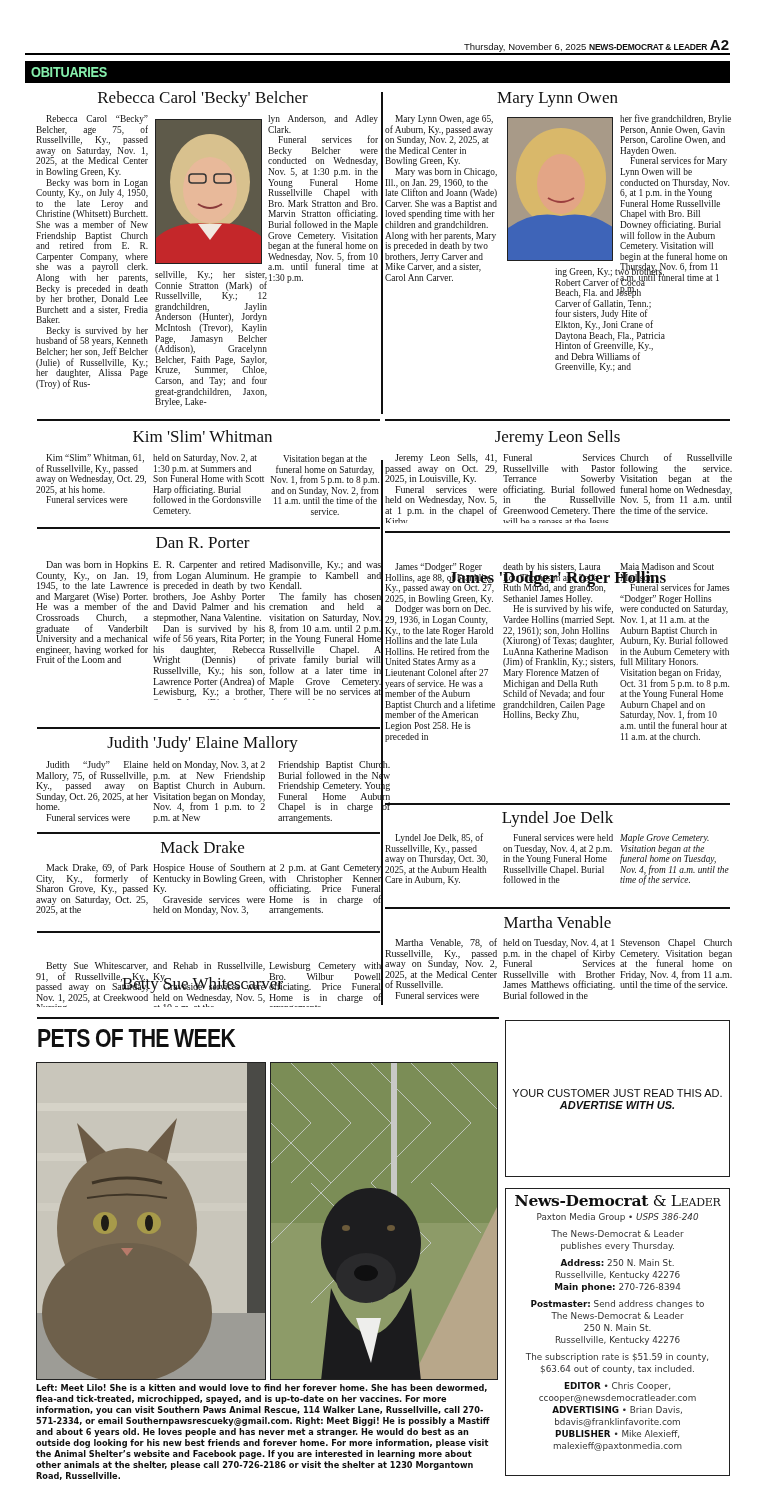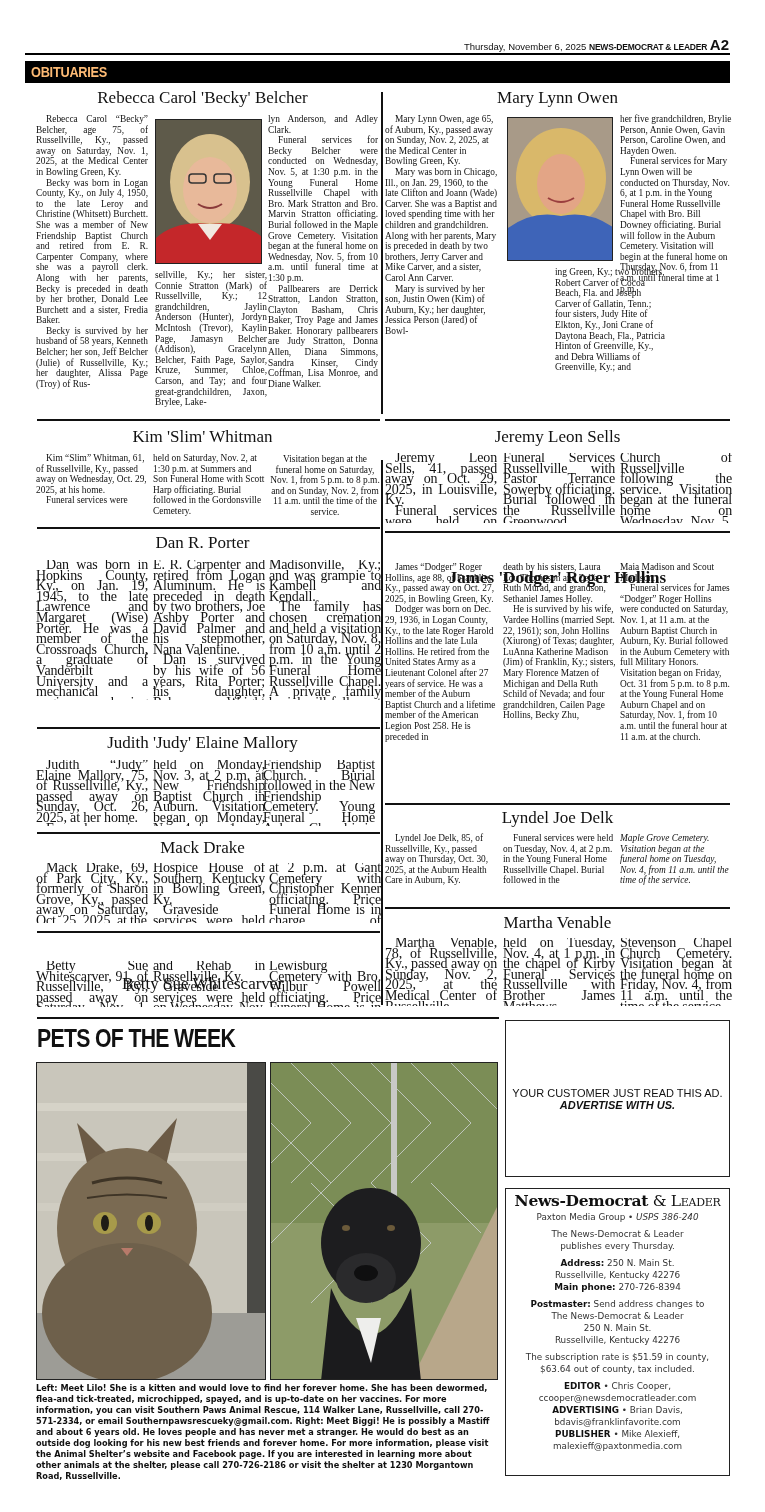--- a/index.html
+++ b/index.html
@@ -2,25 +2,25 @@
 <html><head>
 <meta charset="utf-8">
 <style>
   * { box-sizing: border-box; margin: 0; padding: 0; }
   body { width: 765px; height: 1512px; background: #fff; color: #111; font-family: "DejaVu Serif", serif; position: relative; overflow: hidden; }
   .abs { position: absolute; }
   .folio { left: 37px; top: 36px; width: 692px; text-align: right; font-family: "Liberation Sans", sans-serif; font-size: 9.5px; color: #111; }
   .folio .paper { font-weight: bold; font-size: 8.5px; letter-spacing: -0.2px; }
   .folio .page { font-weight: bold; font-size: 15px; }
   .folio-rule { left: 25px; top: 53px; width: 705px; height: 2px; background: #000; }
-  .section-bar { left: 25px; top: 61px; width: 705px; height: 22px; background: #000; color: #fdba74; font-family: "Liberation Sans", sans-serif; font-weight: bold; font-size: 15px; padding: 2px 6px; letter-spacing: -0.3px; transform-origin: left; }
+  .section-bar { left: 25px; top: 61px; width: 705px; height: 22px; background: #000; color: #86efac; font-family: "Liberation Sans", sans-serif; font-weight: bold; font-size: 15px; padding: 2px 6px; letter-spacing: -0.3px; transform-origin: left; }
   .obit-title { font-family: "Liberation Serif", serif; font-size: 17px; text-align: center; white-space: nowrap; color: #111; }
   .col { font-family: "Liberation Serif", serif; font-size: 9.4px; line-height: 10.6px; color: #111; overflow: hidden; }
   .col p { text-indent: 10px; }
-  .col.narrow { font-size: 14px; letter-spacing: -0.15px; }
+  .col.narrow { font-size: 10px; letter-spacing: -0.15px; }
   .justify p { text-align: justify; }
   .rule { height: 1.5px; background: #111; }
   .vrule { width: 1.5px; background: #111; }
   .photo { border: 1px solid #222; overflow: hidden; }
   .pets-title { left: 37px; top: 1024px; font-family: "Liberation Sans", sans-serif; font-weight: bold; font-size: 25px; letter-spacing: -0.8px; transform: scaleX(0.85); transform-origin: left; }
   .caption { left: 36px; top: 1383px; width: 462px; font-family: "DejaVu Sans", sans-serif; font-size: 8.2px; line-height: 11px; font-weight: bold; color: #111; }
   .caption .lbl { font-weight: bold; }
   .ad-box { left: 505px; top: 1020px; width: 225px; height: 157px; border: 1.5px solid #222; display: flex; flex-direction: column; align-items: center; justify-content: center; text-align: center; font-family: "Liberation Sans", sans-serif; font-size: 11px; }
   .ad-box .cta { font-weight: bold; font-style: italic; }
   .masthead-box { left: 505px; top: 1188px; width: 225px; height: 288px; border: 1.5px solid #222; text-align: center; font-family: "DejaVu Sans", sans-serif; font-size: 8.8px; line-height: 12px; color: #333; padding-top: 6px; }
@@ -61,28 +61,26 @@
     <path d="M0 145 L0 118 Q20 100 54 104 Q88 100 107 118 L107 145 Z" fill="#c4272a"></path>
     <path d="M42 104 L54 120 L66 104" fill="#f1e9e0"></path>
   </svg>
 </div>
 <div class="abs col justify" style="left:155px; top:270px; width:112px; height:144px;">
   <p style="text-indent:0">sellville, Ky.; her sister, Connie Stratton (Mark) of Russellville, Ky.; 12 grandchildren, Jaylin Anderson (Hunter), Jordyn McIntosh (Trevor), Kaylin Page, Jamasyn Belcher (Addison), Gracelynn Belcher, Faith Page, Saylor, Kruze, Summer, Chloe, Carson, and Tay; and four great-grandchildren, Jaxon, Brylee, Lake-</p>
 </div>
 <div class="abs col justify" style="left:268px; top:114px; width:110px; height:300px;">
   <p style="text-indent:0">lyn Anderson, and Adley Clark.</p>
   <p>Funeral services for Becky Belcher were conducted on Wednesday, Nov. 5, at 1:30 p.m. in the Young Funeral Home Russellville Chapel with Bro. Mark Stratton and Bro. Marvin Stratton officiating. Burial followed in the Maple Grove Cemetery. Visitation began at the funeral home on Wednesday, Nov. 5, from 10 a.m. until funeral time at 1:30 p.m.</p>
-  <p>Pallbearers are Derrick Stratton, Landon Stratton, Clayton Basham, Chris Baker, Troy Page and James Baker. Honorary pallbearers are Judy Stratton, Donna Allen, Diana Simmons, Sandra Kinser, Cindy Coffman, Lisa Monroe, and Diane Walker.</p>
 </div>
 
 <div class="abs obit-title" style="left:385px; top:88px; width:345px;">Mary Lynn Owen</div>
 <div class="abs col" style="left:385px; top:114px; width:116px; height:300px;">
   <p>Mary Lynn Owen, age 65, of Auburn, Ky., passed away on Sunday, Nov. 2, 2025, at the Medical Center in Bowling Green, Ky.</p>
   <p>Mary was born in Chicago, Ill., on Jan. 29, 1960, to the late Clifton and Joann (Wade) Carver. She was a Baptist and loved spending time with her children and grandchildren. Along with her parents, Mary is preceded in death by two brothers, Jerry Carver and Mike Carver, and a sister, Carol Ann Carver.</p>
-  <p>Mary is survived by her son, Justin Owen (Kim) of Auburn, Ky.; her daughter, Jessica Person (Jared) of Bowl-</p>
 </div>
 <div class="abs photo" style="left:507px; top:117px; width:106px; height:144px;">
   <svg width="106" height="144" viewBox="0 0 106 144">
     <rect width="106" height="144" fill="#a89a88"></rect>
     <ellipse cx="53" cy="60" rx="45" ry="50" fill="#d9b86a"></ellipse>
     <ellipse cx="53" cy="66" rx="24" ry="30" fill="#e3a586"></ellipse>
     <path d="M40 80 Q53 88 66 80" stroke="#9a3e3e" stroke-width="2" fill="none"></path>
     <path d="M0 144 L0 110 Q25 92 53 98 Q81 92 106 110 L106 144 Z" fill="#3e64b8"></path>
   </svg>
 </div>
@@ -156,21 +154,21 @@
 <div class="abs rule" style="left:37px; top:727px; width:343px;"></div>
 
 <div class="abs obit-title" style="left:30px; top:733px; width:345px;">Judith 'Judy' Elaine Mallory</div>
 <div class="abs col narrow justify" style="left:36px; top:760px; width:112px; height:66px;">
   <p>Judith “Judy” Elaine Mallory, 75, of Russellville, Ky., passed away on Sunday, Oct. 26, 2025, at her home.</p>
   <p>Funeral services were</p>
 </div>
 <div class="abs col narrow justify" style="left:153px; top:760px; width:112px; height:66px;">
   <p style="text-indent:0">held on Monday, Nov. 3, at 2 p.m. at New Friendship Baptist Church in Auburn. Visitation began on Monday, Nov. 4, from 1 p.m. to 2 p.m. at New</p>
 </div>
-<div class="abs col narrow justify" style="left:263px; top:760px; width:112px; height:66px;">
+<div class="abs col narrow justify" style="left:278px; top:760px; width:112px; height:66px;">
   <p style="text-indent:0">Friendship Baptist Church. Burial followed in the New Friendship Cemetery. Young Funeral Home Auburn Chapel is in charge of arrangements.</p>
 </div>
 
 <div class="abs rule" style="left:385px; top:803px; width:345px;"></div>
 
 <div class="abs obit-title" style="left:385px; top:808px; width:345px;">Lyndel Joe Delk</div>
 <div class="abs col" style="left:385px; top:833px; width:112px; height:70px;">
   <p>Lyndel Joe Delk, 85, of Russellville, Ky., passed away on Thursday, Oct. 30, 2025, at the Auburn Health Care in Auburn, Ky.</p>
 </div>
 <div class="abs col" style="left:503px; top:833px; width:112px; height:70px;">

